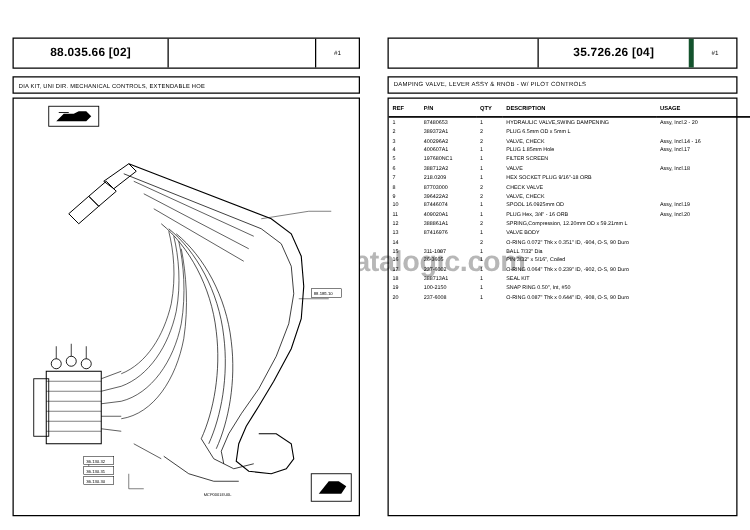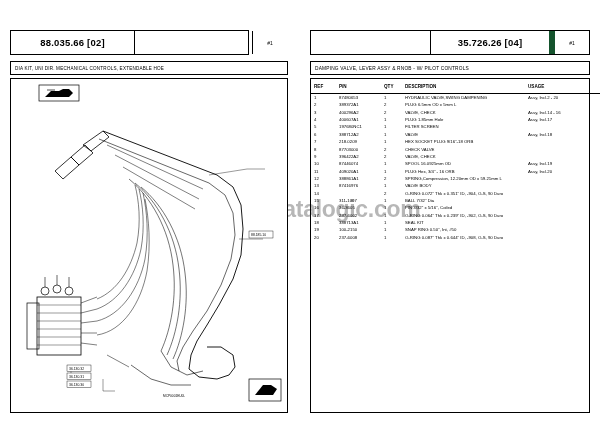--- a/index.html
+++ b/index.html
@@ -26,21 +26,21 @@
   .left-panel {
     position: absolute;
     left: 10px;
     top: 30px;
     width: 278px;
     height: 383px;
   }
   .title-box {
     position: absolute;
     left: 0; top: 0;
-    width: 239px;
+    width: 278px;
     height: 25px;
     border: 1px solid #000;
     box-sizing: border-box;
   }
   .title-box .code-cell {
     position: absolute;
     left: 0; top: 0;
     width: 124px;
     height: 23px;
     border-right: 1px solid #000;
@@ -118,21 +118,21 @@
     width: 120px;
     height: 23px;
     border-right: 1px solid #000;
     box-sizing: border-box;
   }
   .r-title-box .code-cell {
     position: absolute;
     left: 120px; top: 0;
     width: 124px;
     height: 23px;
-    border-right: 6px solid #14532d;
+    border-right: 4px solid #14532d;
     box-sizing: border-box;
     display: flex;
     align-items: center;
     justify-content: center;
     font-size: 9.5px;
     font-weight: bold;
     letter-spacing: 0.2px;
   }
   .r-title-box .pg-cell {
     position: absolute;

